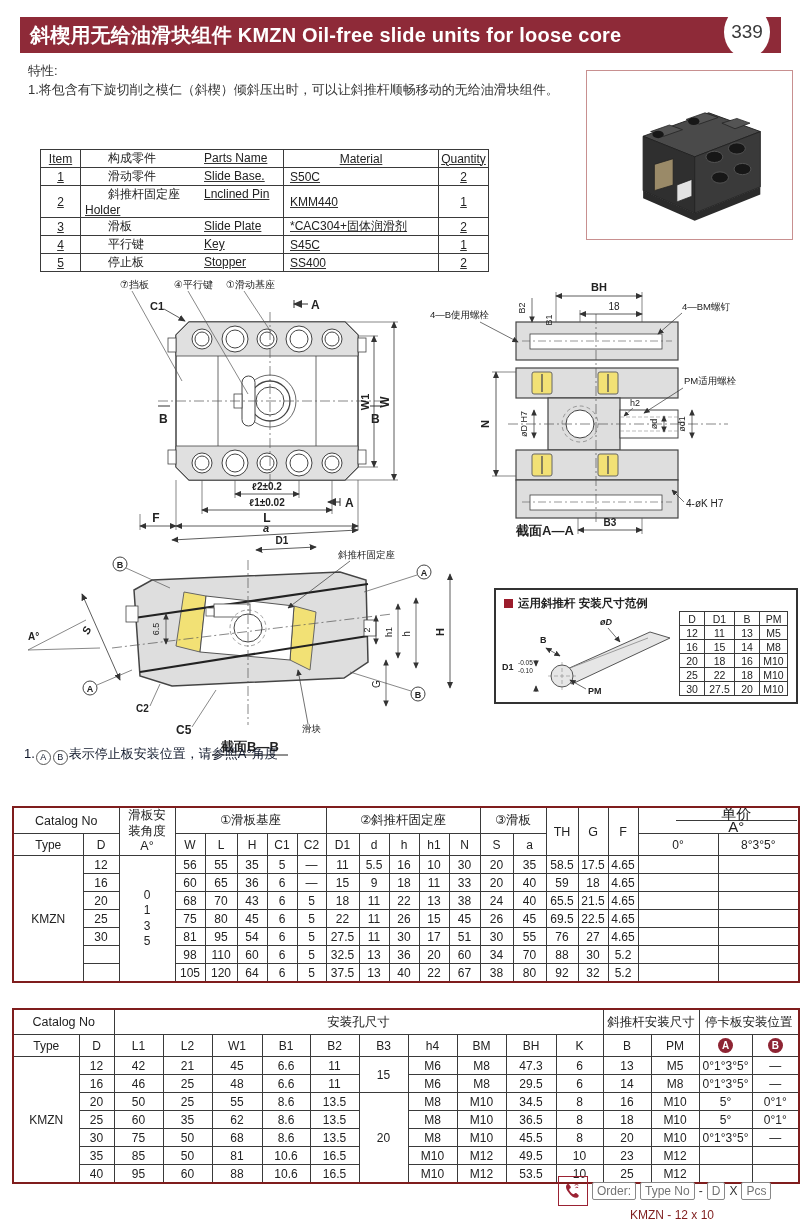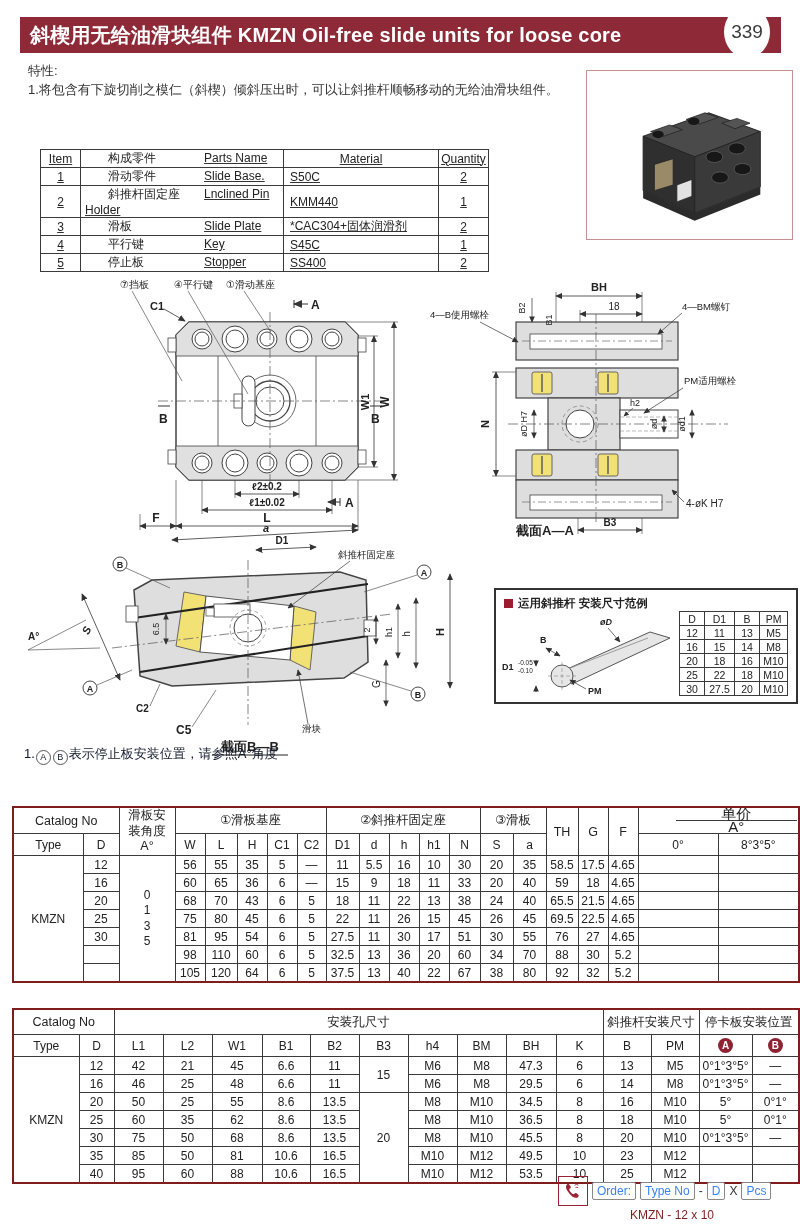--- a/index.html
+++ b/index.html
@@ -55,21 +55,21 @@
   .stack div{height:12px;line-height:12px;font-size:15px;margin-left:36px;}
   .stack div:first-child{border-bottom:1px solid #3a3a3a;}
   .badge{display:inline-flex;width:15px;height:15px;border-radius:50%;background:#8E2433;color:#fff;
          align-items:center;justify-content:center;font-size:10px;font-weight:bold;}
   .rd{color:#8E2433;}
 
   
   .footer{left:558px;top:1176px;width:238px;font-size:12px;color:#444;}
   .order-row{display:flex;align-items:center;gap:4px;}
   .phone-box{width:28px;height:28px;border:1px solid #9b2233;display:inline-flex;align-items:center;justify-content:center;}
-  .obox{border:1.5px solid #888;border-radius:2px;padding:1px 4px;color:#3b82f6;background:#fff;white-space:nowrap;}
+  .obox{border:1.5px solid #888;border-radius:2px;padding:1px 4px;color:#737373;background:#fff;white-space:nowrap;}
   .osep{color:#333;}
   .order-example{padding-left:72px;padding-top:2px;color:#7f1d1d;}
 
   svg text{fill:#222;}
   .dwg text{font-family:"Liberation Sans","DejaVu Sans",sans-serif;}
 </style>
 </head>
 <body>
 
 <div class="abs hbar">

